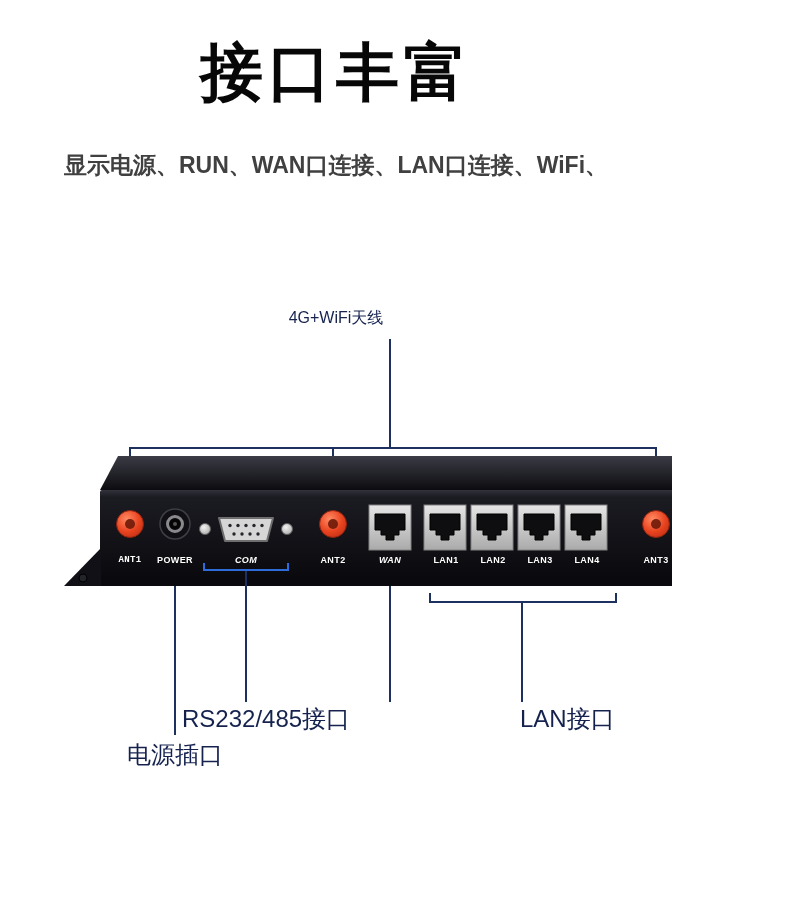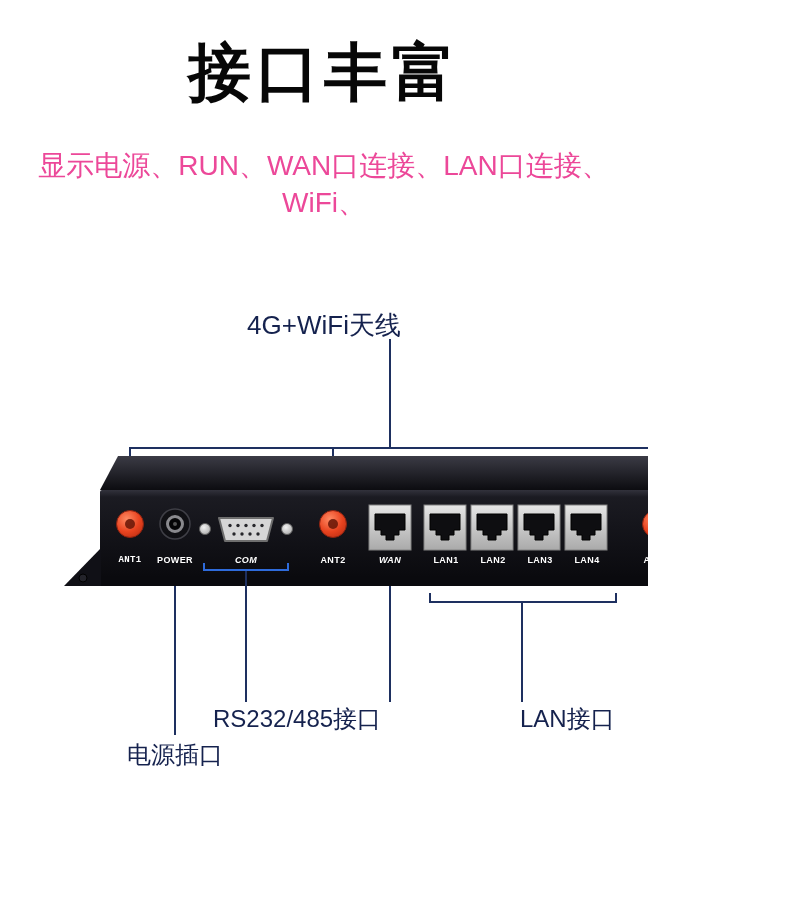--- a/index.html
+++ b/index.html
@@ -1,30 +1,31 @@
 <!DOCTYPE html>
 <html><head>
 <meta charset="utf-8">
 <style>
   html,body{margin:0;padding:0;background:#ffffff;}
   .stage{
     position:relative;width:648px;height:907px;background:#ffffff;overflow:hidden;
     font-family:"Liberation Sans","DejaVu Sans",sans-serif;
+    padding-left:24px;
   }
   .abs{position:absolute;}
   .page-title{
     top:36px;left:0;right:0;text-align:center;
     font-size:63px;font-weight:900;letter-spacing:5px;color:#070707;line-height:1.15;
   }
   .subtitle{
     top:147px;left:0;right:0;text-align:center;
-    font-size:28px;font-weight:400;color:#ec4899;line-height:37px;
+    font-size:23px;font-weight:700;color:#404040;line-height:37px;
   }
   .callout-label{
-    color:#15224e;font-size:26px;font-weight:500;white-space:nowrap;
+    color:#15224e;font-size:16px;font-weight:500;white-space:nowrap;
   }
   .bottom-label{
     color:#15224e;font-size:24px;font-weight:500;white-space:nowrap;
   }
   .navy-line{background:#1e3060;}
   .blue-line{background:#2e6bdb;}
   .port-label{
     position:absolute;width:50px;top:555px;text-align:center;
     color:#ffffff;font-size:9px;font-weight:700;letter-spacing:.4px;
   }
@@ -162,17 +163,17 @@
   <div class="abs blue-line" style="left:287px;top:563px;width:2px;height:8px;"></div>
 
   <div class="abs navy-line" style="left:245px;top:571px;width:2px;height:131px;"></div>
   <div class="abs navy-line" style="left:389px;top:586px;width:2px;height:116px;"></div>
   <div class="abs navy-line" style="left:174px;top:586px;width:2px;height:149px;"></div>
   <div class="abs navy-line" style="left:429px;top:601px;width:188px;height:2px;"></div>
   <div class="abs navy-line" style="left:429px;top:593px;width:2px;height:8px;"></div>
   <div class="abs navy-line" style="left:615px;top:593px;width:2px;height:8px;"></div>
   <div class="abs navy-line" style="left:521px;top:601px;width:2px;height:101px;"></div>
 
-  <div class="abs bottom-label" style="left:182px;top:703px;margin-left:31px;">RS232/485接口</div>
+  <div class="abs bottom-label" style="left:182px;top:703px;">RS232/485接口</div>
   <div class="abs bottom-label" style="left:477px;top:703px;margin-left:43px;">LAN接口</div>
   <div class="abs bottom-label" style="left:127px;top:739px;">电源插口</div>
 
 </div>
 
 </body></html>

